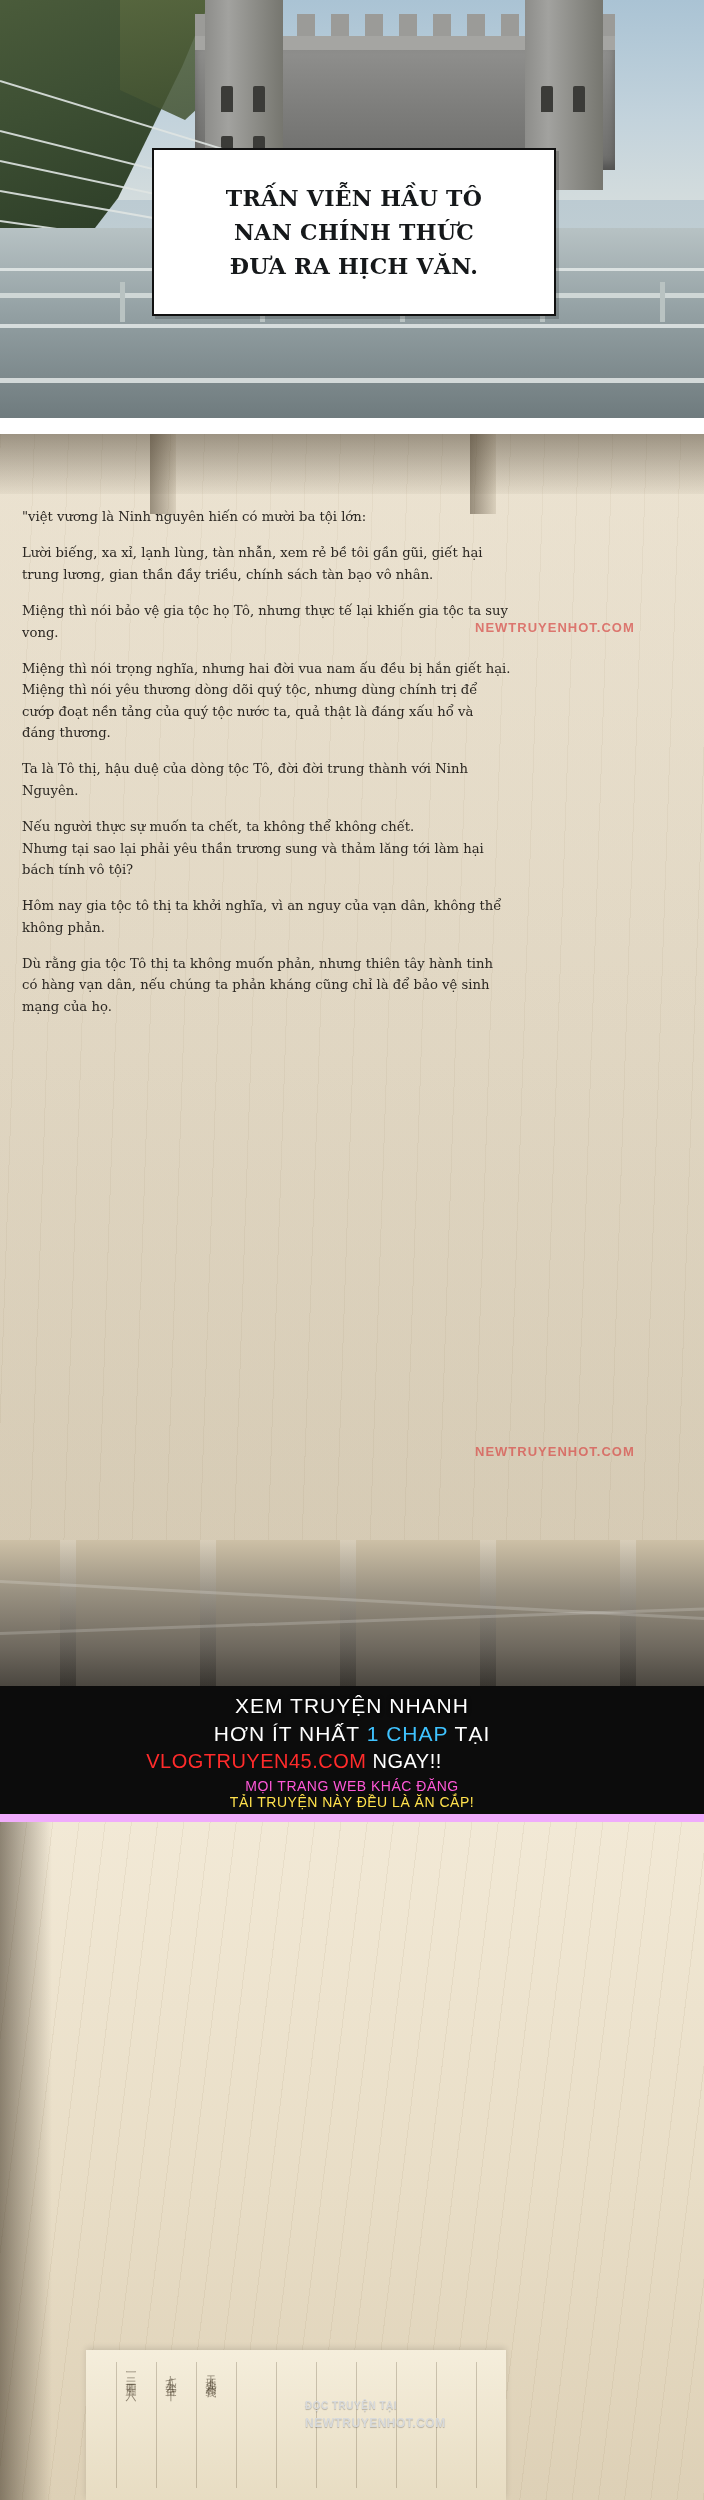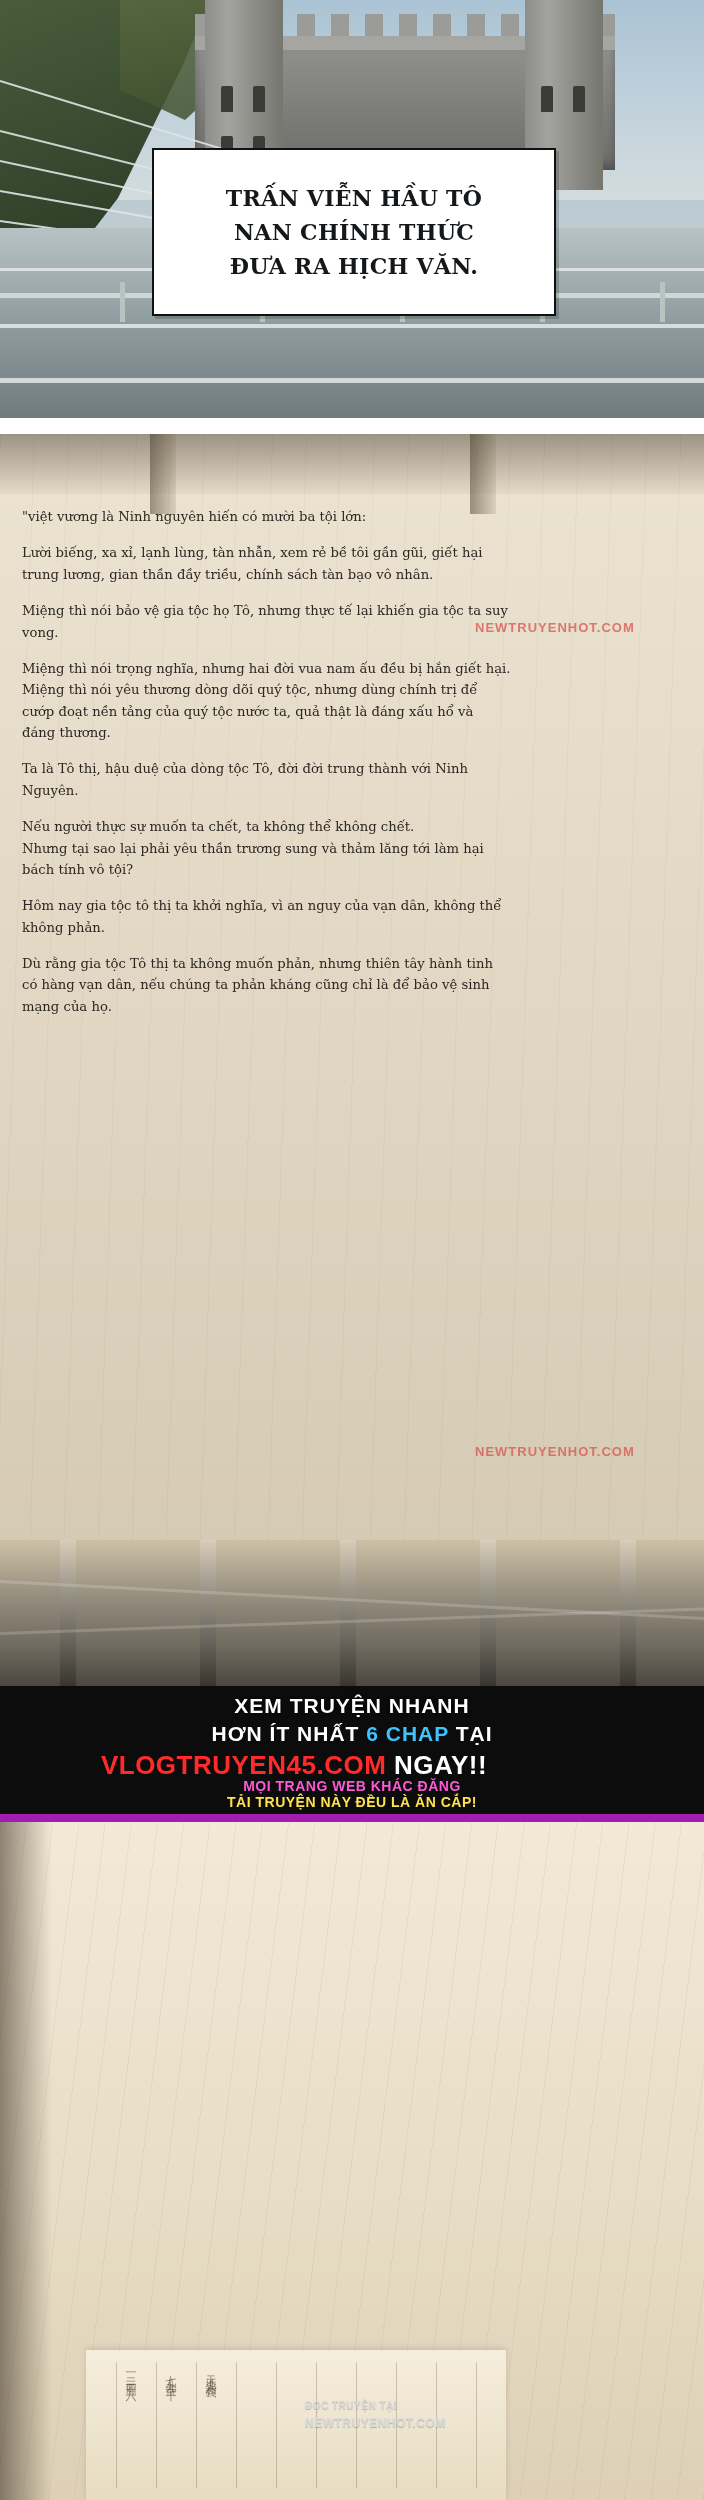--- a/index.html
+++ b/index.html
@@ -9,21 +9,21 @@
   }
   body {
     width: 704px;
     font-family: "Liberation Sans", sans-serif;
   }
   .page {
     position: relative;
     width: 704px;
     height: 2500px;
     overflow: hidden;
-    background: #a21caf;
+    background: #f0abfc;
   }
 
   
   .panel1 {
     position: absolute;
     left: 0; top: 0;
     width: 704px; height: 418px;
     overflow: hidden;
     background: linear-gradient(180deg, #9fb7c8 0%, #b9c9d2 40%, #cfd7d4 100%);
   }
@@ -191,34 +191,34 @@
   .p2-text p { margin: 0 0 15px 0; white-space: pre-line; }
 
   
   .adbar {
     position: absolute;
     left: 0; top: 1686px;
     width: 704px; height: 128px;
     background: #0c0c0c;
     overflow: hidden;
   }
-  .ad-line { text-align: center; font-weight: bold; font-family: "Liberation Sans", sans-serif; }
+  .ad-line { text-align: center; font-weight: normal; font-family: "Liberation Sans", sans-serif; }
   .ad1 {
     position: absolute; left: 0; top: 8px; width: 704px;
     font-size: 21px; letter-spacing: 1px; color: #ffffff;
     text-shadow: 0 0 4px #000;
   }
   .ad2 {
     position: absolute; left: 0; top: 36px; width: 704px;
     font-size: 21px; letter-spacing: 1px; color: #ffffff;
   }
   .ad2 .hl { color: #3fc3ff; }
   .ad3 {
     position: absolute; left: 0; top: 64px; width: 588px;
-    font-size: 26px; letter-spacing: .5px;
+    font-size: 20px; letter-spacing: .5px;
   }
   .ad3 .site { color: #ff2b2b; }
   .ad3 .w { color: #ffffff; }
   .ad4 {
     position: absolute; left: 0; top: 92px; width: 704px;
     font-size: 14px; color: #ff58d8; letter-spacing: .5px;
   }
   .ad5 {
     position: absolute; left: 0; top: 108px; width: 704px;
     font-size: 14px; color: #ffe14d; letter-spacing: .5px;
@@ -386,21 +386,21 @@
       <div class="p2-bs-col" style="left:480px"></div>
       <div class="p2-bs-col" style="left:620px"></div>
       <div class="p2-bs-beam" style="left:0;top:40px;width:720px;transform:rotate(3deg)"></div>
       <div class="p2-bs-beam" style="left:0;top:92px;width:720px;transform:rotate(-2deg)"></div>
     </div>
   </div>
 
   <div class="adbar">
     <div class="ad-line ad1">XEM TRUYỆN NHANH</div>
     <div class="ad-line ad2">
-      <span>HƠN ÍT NHẤT </span><span class="hl">6 CHAP</span><span> TẠI</span>
+      <span>HƠN ÍT NHẤT </span><span class="hl">1 CHAP</span><span> TẠI</span>
     </div>
     <div class="ad-line ad3">
       <span class="site">VLOGTRUYEN45.COM</span><span class="w"> NGAY!!</span>
     </div>
     <div class="ad-line ad4">MỌI TRANG WEB KHÁC ĐĂNG</div>
     <div class="ad-line ad5">TẢI TRUYỆN NÀY ĐỀU LÀ ĂN CẮP!</div>
   </div>
 
   <div class="panel3">
     <div class="p3-bg"></div>

